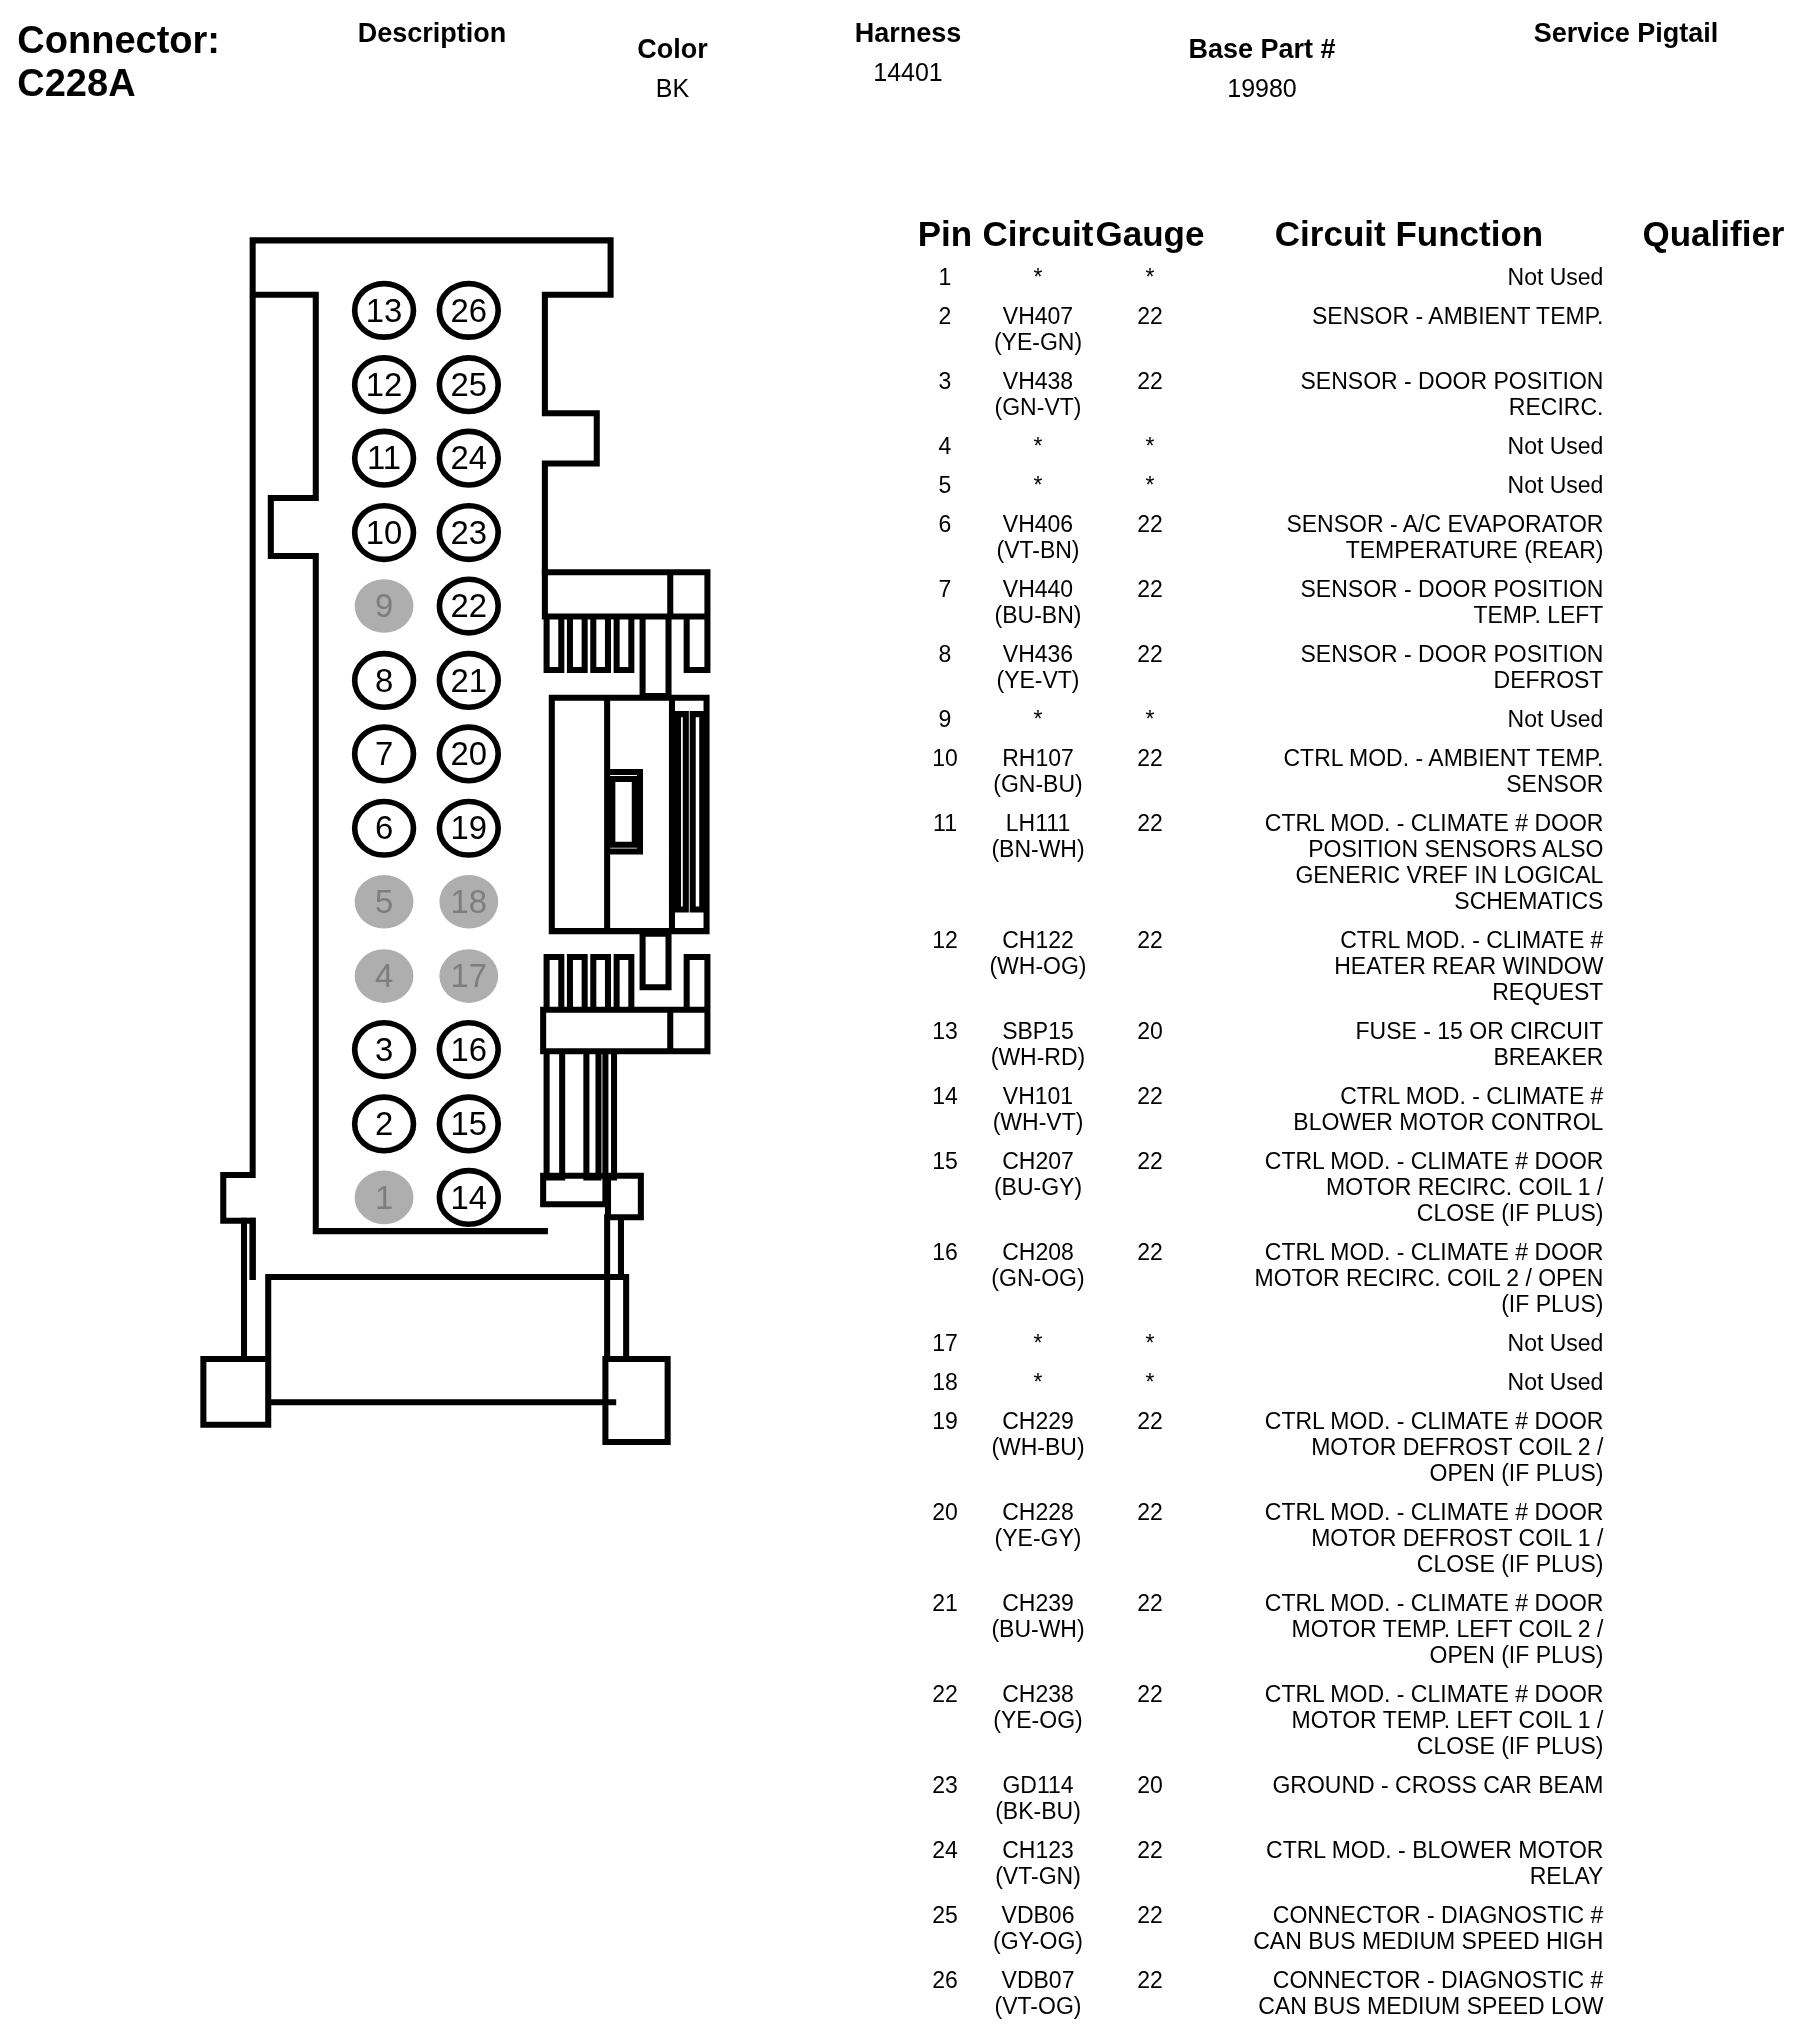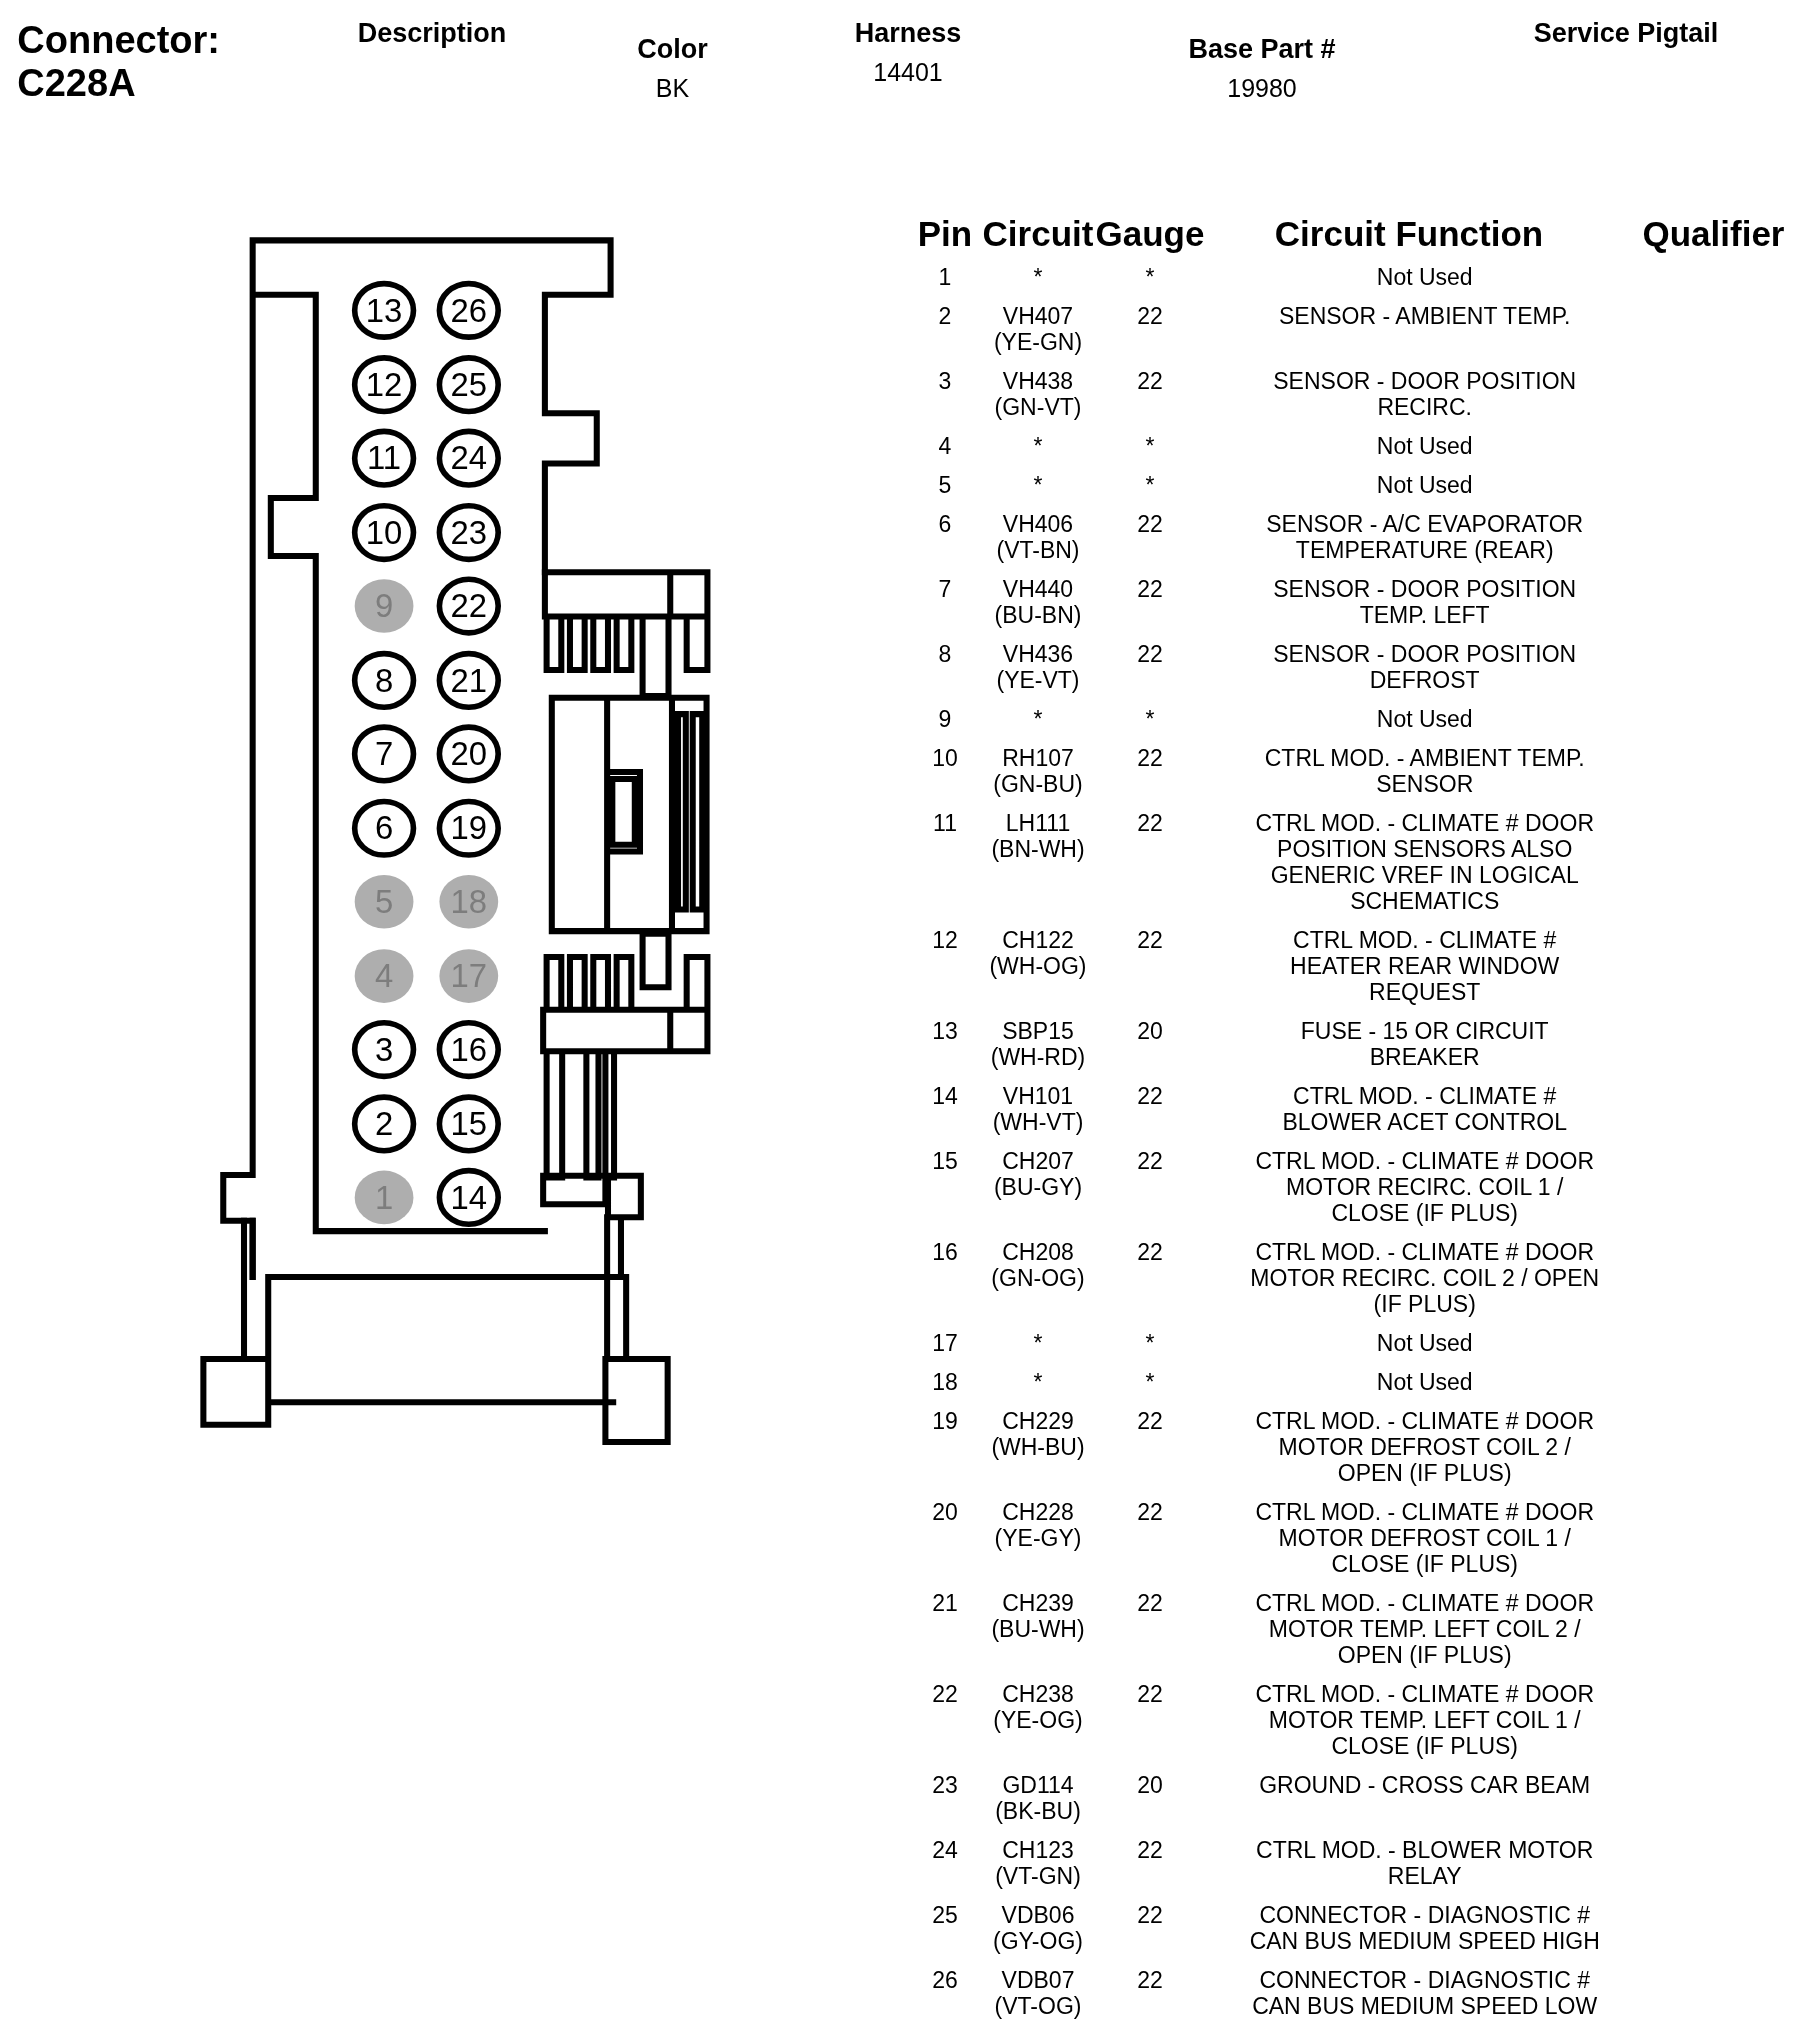--- a/index.html
+++ b/index.html
@@ -28,21 +28,21 @@
   .pin-num{font-family:"Liberation Sans","DejaVu Sans",sans-serif;font-size:38px;}
   
   #pin-table{position:absolute;left:908px;top:218px;width:908px;}
   .thead,.trow{display:grid;grid-template-columns:74px 112px 112px 406px 203px;}
   .thead{font-size:35px;font-weight:bold;line-height:31px;margin-bottom:14.7px;}
   .thead > div{text-align:center;}
   .trow{font-size:23px;line-height:26px;margin-bottom:13px;}
   .c-pin{text-align:center;}
   .c-circuit{text-align:center;white-space:pre-line;}
   .c-gauge{text-align:center;}
-  .c-func{text-align:center;padding-right:8.6px;margin-left:40px;}
+  .c-func{text-align:right;padding-right:8.6px;margin-left:40px;}
   .c-qual{text-align:center;}
 </style>
 </head>
 <body>
 
 <div class="connector-title"><span>Connector:</span>
 <span>C228A</span></div>
 
 <div class="hcol" id="hc-description">
   <div class="hlabel">Description</div>
@@ -338,21 +338,21 @@
     <div class="c-gauge">20</div>
     <div class="c-func">FUSE - 15 OR CIRCUIT BREAKER</div>
     <div class="c-qual"></div>
   </div>
 
   <div class="trow">
     <div class="c-pin">14</div>
     <div class="c-circuit">VH101
 (WH-VT)</div>
     <div class="c-gauge">22</div>
-    <div class="c-func">CTRL MOD. - CLIMATE # BLOWER ACET CONTROL</div>
+    <div class="c-func">CTRL MOD. - CLIMATE # BLOWER MOTOR CONTROL</div>
     <div class="c-qual"></div>
   </div>
 
   <div class="trow">
     <div class="c-pin">15</div>
     <div class="c-circuit">CH207
 (BU-GY)</div>
     <div class="c-gauge">22</div>
     <div class="c-func">CTRL MOD. - CLIMATE # DOOR MOTOR RECIRC. COIL 1 / CLOSE (IF PLUS)</div>
     <div class="c-qual"></div>

